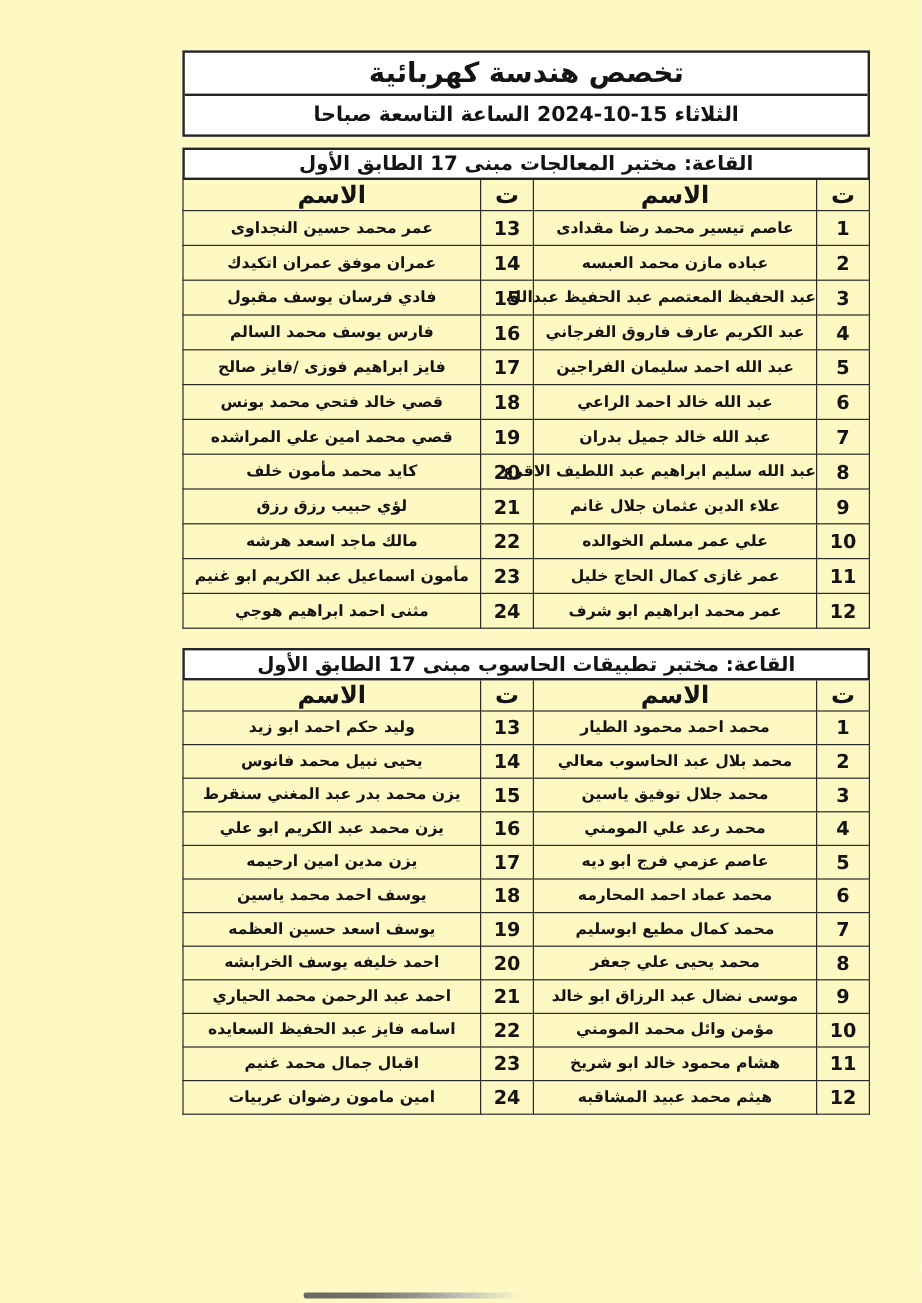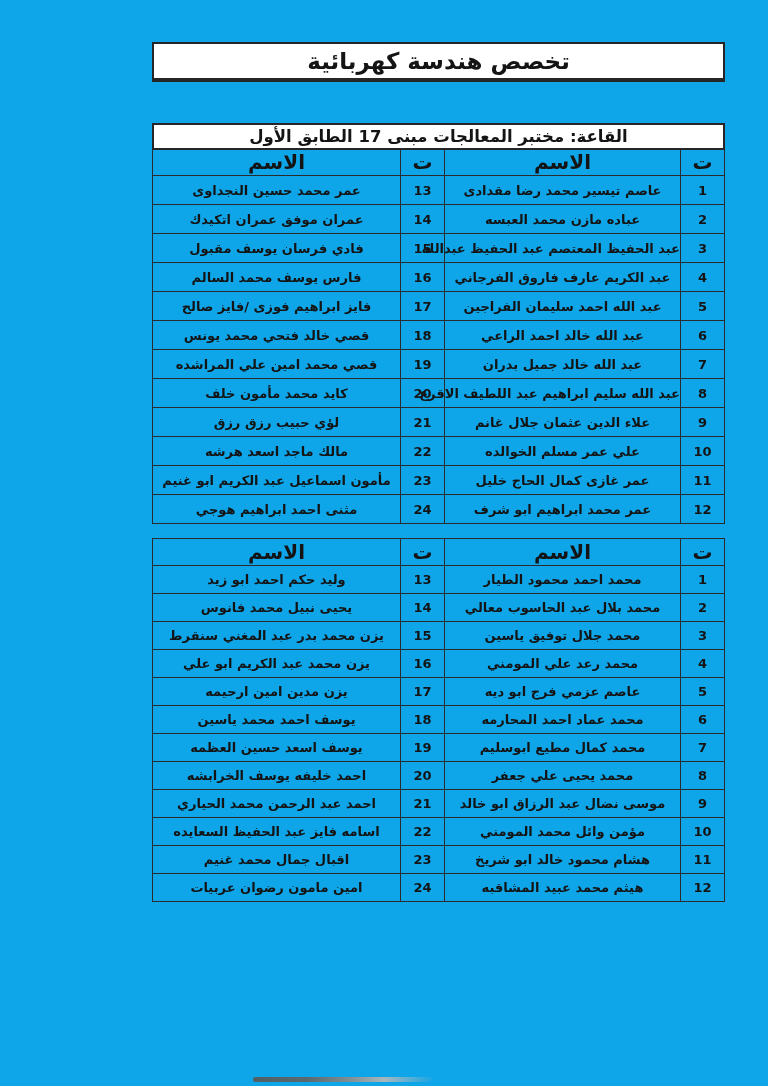--- a/index.html
+++ b/index.html
@@ -6,21 +6,21 @@
   html, body { background: #ffffff; }
   body {
     width: 768px; height: 1086px;
     font-family: "DejaVu Sans", sans-serif;
     color: #141414;
     position: relative;
     overflow: hidden;
   }
   .page {
     position: absolute; inset: 0;
-    background: #0ea5e9;
+    background: #fef9c3;
     direction: rtl;
     text-decoration: underline;
   }
 
   
   .header-box {
     position: absolute;
     top: 42px; left: 152px; width: 573px;
     border: 2px solid #262626;
     background: #fff;
@@ -62,41 +62,42 @@
     border: 1.6px solid #2b2b2b;
     text-align: center; vertical-align: middle;
     overflow: visible; white-space: nowrap;
   }
   table.students th {
     height: 27px;
     font-size: 20px; font-weight: bold;
   }
   .t1 td { height: 29px; }
   .t2 td { height: 28px; }
-  td.num  { font-size: 13px; font-weight: bold; font-family: "DejaVu Sans", sans-serif; }
+  td.num  { font-size: 16px; font-weight: bold; font-family: "DejaVu Sans", sans-serif; }
   td.name { font-size: 13px; font-weight: bold; margin-left: 32px; }
 
   
   .smudge {
     position: absolute;
     left: 253px; top: 1077px; width: 182px; height: 5px;
     background: linear-gradient(90deg,
       #585858 0%, #636363 30%, #8a8a8a 52%,
       #b9b9b9 72%, rgba(190,190,190,0) 100%);
     border-radius: 2px;
     opacity: 0.9;
   }
 </style>
 </head>
 <body>
 
 <div class="page">
 
   <div class="header-box">
     <div class="header-title">تخصص هندسة كهربائية</div>
+    <div class="header-date">الثلاثاء 15-10-2024 الساعة التاسعة صباحا</div>
   </div>
 
   <div class="section section-1">
     <div class="room-bar">القاعة: مختبر المعالجات مبنى 17 الطابق الأول</div>
     <table class="students t1">
       <colgroup>
         <col style="width:44px">
           <col style="width:236px">
         <col style="width:44px">
           <col>
@@ -180,20 +181,21 @@
             <td class="num">12</td>
             <td class="name">عمر محمد ابراهيم ابو شرف</td>
             <td class="num">24</td>
             <td class="name">مثنى احمد ابراهيم هوجي</td>
           </tr>
         </tbody>
     </table>
   </div>
 
   <div class="section section-2">
+    <div class="room-bar">القاعة: مختبر تطبيقات الحاسوب مبنى 17 الطابق الأول</div>
     <table class="students t2">
       <colgroup>
         <col style="width:44px">
           <col style="width:236px">
         <col style="width:44px">
           <col>
       </colgroup>
       <thead>
         <tr>
           <th>ت</th>

